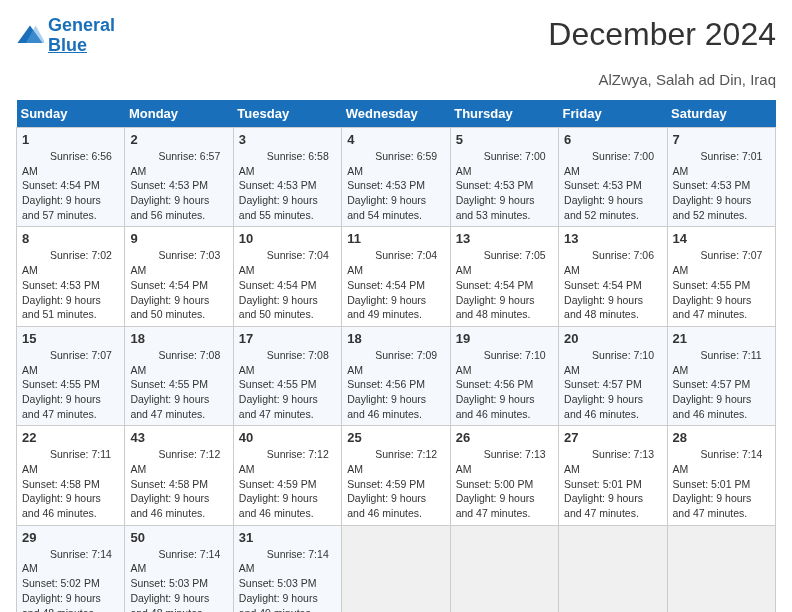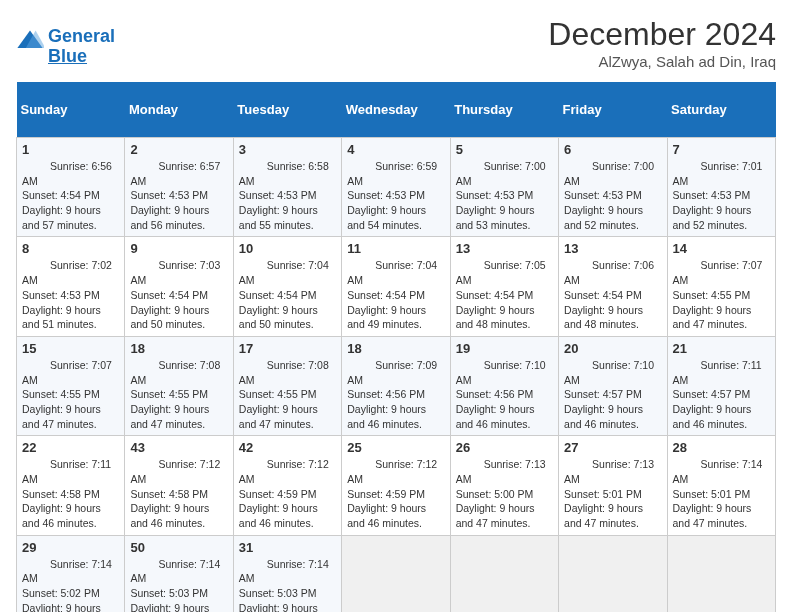--- a/index.html
+++ b/index.html
@@ -19,51 +19,50 @@
     .logo {
       display: flex;
       align-items: center;
       gap: 4px;
     }
     .logo-text {
       font-size: 18px;
       font-weight: bold;
       color: #333;
       line-height: 1.1;
-      margin-top: 11px;
     }
     .logo-text span {
       color: #1a6fba;
     }
     .logo-icon {
       width: 28px;
       height: 28px;
     }
     .title-block {
       text-align: right;
     }
     .month-title {
       font-size: 32px;
       font-weight: normal;
       color: #333;
     }
     .location-title {
       font-size: 15px;
       color: #555;
-      margin-top: 0;
+      margin-top: 18px;
     }
     table {
       width: 100%;
       border-collapse: collapse;
       font-size: 11px;
     }
     thead tr th {
       background-color: #1a6fba;
       color: #fff;
-      padding: 20px 4px;
+      padding: 6px 4px;
       text-align: left;
       font-size: 13px;
       font-weight: bold;
     }
     tbody tr td {
       border: 1px solid #ccc;
       padding: 4px 5px;
       vertical-align: top;
       width: 14.28%;
       min-height: 80px;
@@ -148,21 +147,21 @@
         <td><span class="day-num">18</span><span class="day-detail">Sunrise: 7:08 AM<br>Sunset: 4:55 PM<br>Daylight: 9 hours and 47 minutes.</span></td>
         <td><span class="day-num">17</span><span class="day-detail">Sunrise: 7:08 AM<br>Sunset: 4:55 PM<br>Daylight: 9 hours and 47 minutes.</span></td>
         <td><span class="day-num">18</span><span class="day-detail">Sunrise: 7:09 AM<br>Sunset: 4:56 PM<br>Daylight: 9 hours and 46 minutes.</span></td>
         <td><span class="day-num">19</span><span class="day-detail">Sunrise: 7:10 AM<br>Sunset: 4:56 PM<br>Daylight: 9 hours and 46 minutes.</span></td>
         <td><span class="day-num">20</span><span class="day-detail">Sunrise: 7:10 AM<br>Sunset: 4:57 PM<br>Daylight: 9 hours and 46 minutes.</span></td>
         <td><span class="day-num">21</span><span class="day-detail">Sunrise: 7:11 AM<br>Sunset: 4:57 PM<br>Daylight: 9 hours and 46 minutes.</span></td>
       </tr>
       <tr>
         <td><span class="day-num">22</span><span class="day-detail">Sunrise: 7:11 AM<br>Sunset: 4:58 PM<br>Daylight: 9 hours and 46 minutes.</span></td>
         <td><span class="day-num">43</span><span class="day-detail">Sunrise: 7:12 AM<br>Sunset: 4:58 PM<br>Daylight: 9 hours and 46 minutes.</span></td>
-        <td><span class="day-num">42</span><span class="day-detail">Sunrise: 7:12 AM<br>Sunset: 4:59 PM<br>Daylight: 9 hours and 46 minutes.</span></td>
+        <td><span class="day-num">40</span><span class="day-detail">Sunrise: 7:12 AM<br>Sunset: 4:59 PM<br>Daylight: 9 hours and 46 minutes.</span></td>
         <td><span class="day-num">25</span><span class="day-detail">Sunrise: 7:12 AM<br>Sunset: 4:59 PM<br>Daylight: 9 hours and 46 minutes.</span></td>
         <td><span class="day-num">26</span><span class="day-detail">Sunrise: 7:13 AM<br>Sunset: 5:00 PM<br>Daylight: 9 hours and 47 minutes.</span></td>
         <td><span class="day-num">27</span><span class="day-detail">Sunrise: 7:13 AM<br>Sunset: 5:01 PM<br>Daylight: 9 hours and 47 minutes.</span></td>
         <td><span class="day-num">28</span><span class="day-detail">Sunrise: 7:14 AM<br>Sunset: 5:01 PM<br>Daylight: 9 hours and 47 minutes.</span></td>
       </tr>
       <tr>
         <td><span class="day-num">29</span><span class="day-detail">Sunrise: 7:14 AM<br>Sunset: 5:02 PM<br>Daylight: 9 hours and 48 minutes.</span></td>
         <td><span class="day-num">50</span><span class="day-detail">Sunrise: 7:14 AM<br>Sunset: 5:03 PM<br>Daylight: 9 hours and 48 minutes.</span></td>
         <td><span class="day-num">31</span><span class="day-detail">Sunrise: 7:14 AM<br>Sunset: 5:03 PM<br>Daylight: 9 hours and 49 minutes.</span></td>
         <td class="empty-cell"></td>

